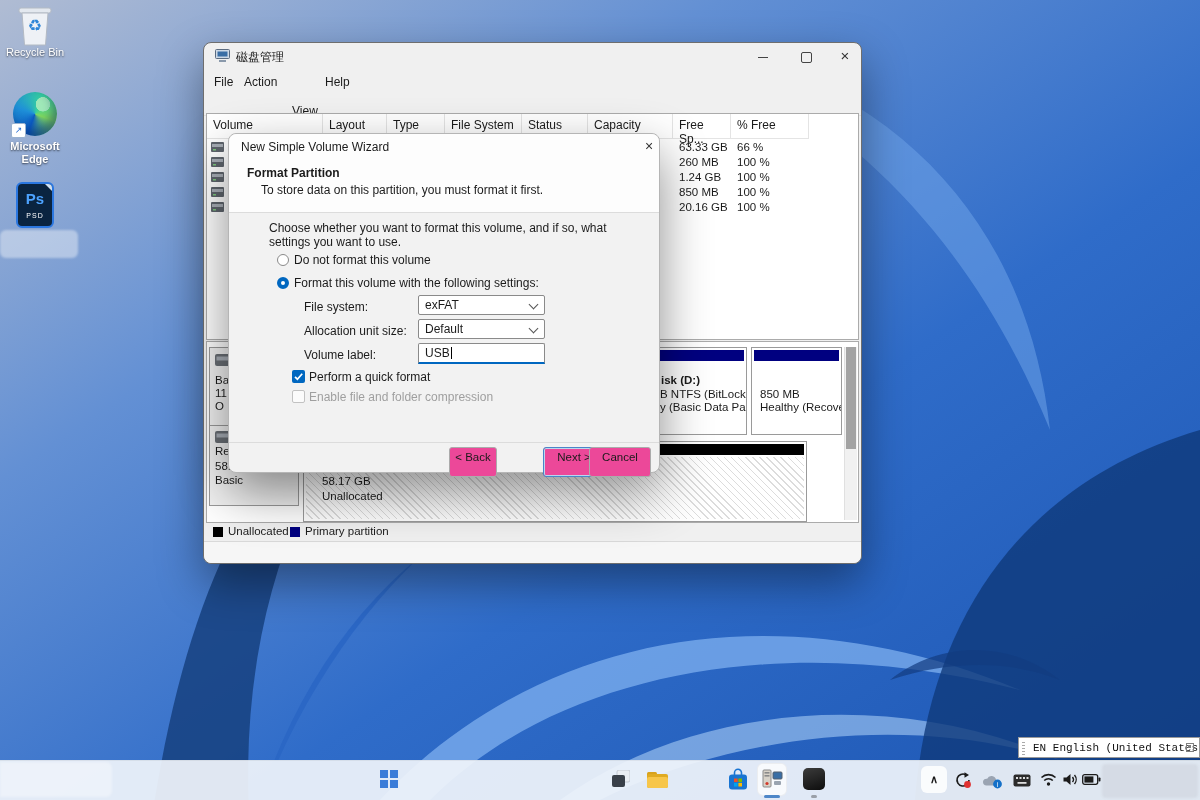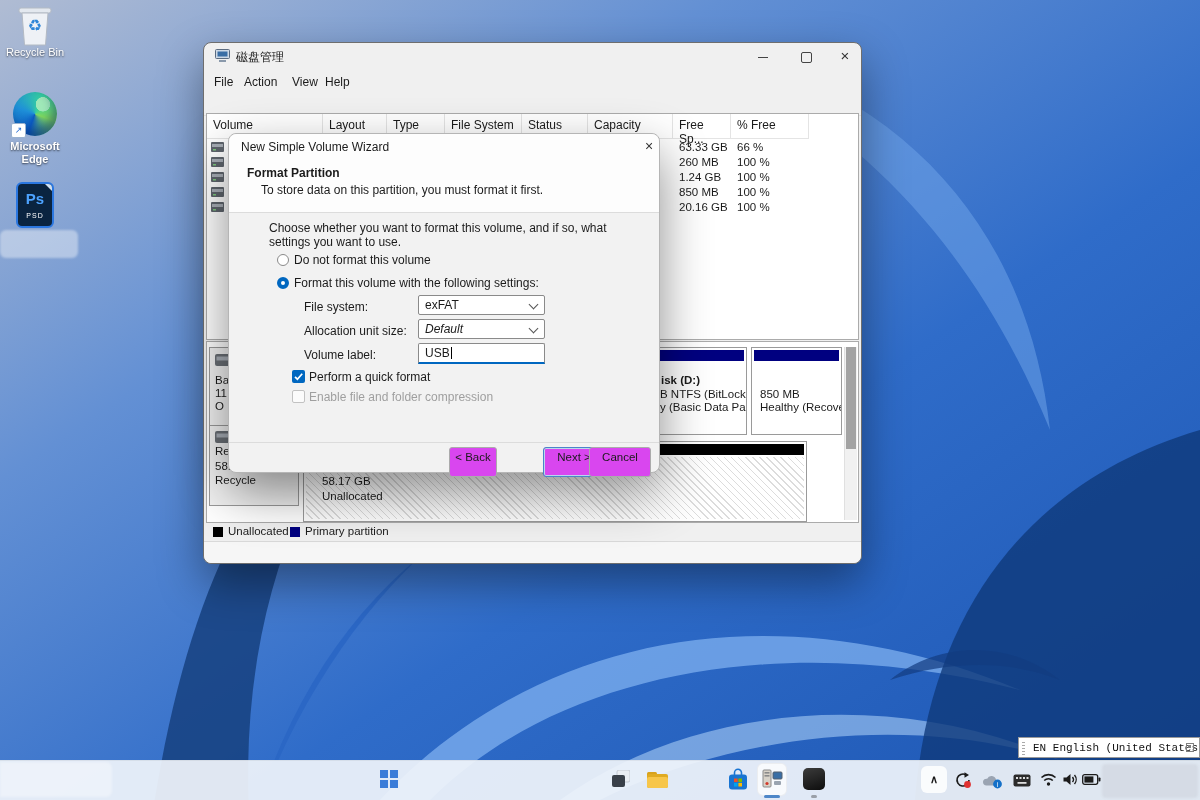--- a/index.html
+++ b/index.html
@@ -92,21 +92,21 @@
   .textinput{left:189px;width:127px;height:21px;background:#fff;border:1px solid #8a8a8a;
     border-bottom:2px solid #0067c0;border-radius:2px 2px 0 0;box-sizing:border-box;
     font-size:12px;padding:2px 0 0 6px;}
   .caret{display:inline-block;width:1px;height:12px;background:#000;margin-left:1px;vertical-align:-2px;}
   .checkbox{width:13px;height:13px;box-sizing:border-box;border-radius:2px;}
   .cb-on{background:#0067c0;}
   .cb-dis{background:#fbfbfb;border:1px solid #c2c2c2;}
   .cb-label{font-size:12px;}
   .dis-text{color:#9f9f9f;}
   .wiz-btnrow{left:0;top:308px;width:100%;height:1px;background:#dcdcdc;}
-  .wiz-btn{top:313px;height:30px;background:#d946ef;border:1px solid #ababab;border-radius:3px;
+  .wiz-btn{top:313px;height:30px;background:#ec4899;border:1px solid #ababab;border-radius:3px;
     box-sizing:border-box;font-size:11.5px;text-align:center;padding-top:3px;}
   .btn-default{border:1px solid #4a86c8;box-shadow:inset 0 0 0 1px #bcd6ee;}
 
   
   #taskbar{left:0;top:760px;width:1200px;height:40px;background:rgba(241,245,251,.92);
     border-top:1px solid rgba(0,0,0,.05);z-index:30;}
   .search-pill{left:408px;top:4px;width:193px;height:28px;background:#fff;border:1px solid #e0e4ea;
     border-radius:15px;box-shadow:0 1px 2px rgba(0,0,0,.08);box-sizing:border-box;overflow:hidden;}
   .search-text{left:34px;top:7px;font-size:13px;color:#5f6368;}
   .tb-app{top:7px;}
@@ -192,21 +192,21 @@
       <rect x="4" y="11" width="7" height="2" fill="#8a99ab"></rect>
     </svg>
     <div class="abs title-text">磁盘管理</div>
     <div class="abs min-glyph"></div>
     <div class="abs max-glyph"></div>
     <div class="abs close-glyph">×</div>
   </div>
 
   <div class="abs menubar-item" style="left:10px;">File</div>
   <div class="abs menubar-item" style="left:40px;">Action</div>
-  <div class="abs menubar-item" style="left:88px;">View</div>
+  <div class="abs menubar-item" style="left:88px;margin-top:29px;">View</div>
   <div class="abs menubar-item" style="left:121px;">Help</div>
 
   <div class="abs toolbar">
     <svg class="abs tb-ic" style="left:4px;" viewBox="0 0 17 17">
       <path d="M11 3 L4 8.5 L11 14 V10.5 H15 V6.5 H11 Z" fill="#9a9a9a"></path>
     </svg>
     <svg class="abs tb-ic" style="left:22px;" viewBox="0 0 17 17">
       <path d="M6 3 L13 8.5 L6 14 V10.5 H2 V6.5 H6 Z" fill="#9a9a9a"></path>
     </svg>
     <div class="abs tb-sep" style="left:42px;"></div>
@@ -327,21 +327,21 @@
       <div class="abs gthumb"></div>
     </div>
 
     <div class="abs disk-label-box" style="top:83px;height:81px;padding-left:22px;">
       <svg class="abs" style="left:5px;top:5px;" width="18" height="12">
             <rect width="18" height="12" rx="2" fill="#6a6f75"></rect>
             <rect x="1.5" y="2.5" width="15" height="4" fill="#a8aeb6"></rect>
           </svg>
       <div class="abs dl-line" style="top:19px;">Re</div>
       <div class="abs dl-line" style="top:34px;">58.17 GB</div>
-      <div class="abs dl-line" style="top:48px;">Recycle</div>
+      <div class="abs dl-line" style="top:48px;">Basic</div>
     </div>
 
     <div class="abs part-box" style="left:96px;top:99px;width:504px;height:81px;">
       <div class="part-strip strip-black"></div>
       <div class="hatch"></div>
       <div class="part-line" style="left:18px;top:33px;">58.17 GB</div>
       <div class="part-line" style="left:18px;top:48px;">Unallocated</div>
     </div>
   </div>
 
@@ -368,21 +368,21 @@
   <div class="abs radio radio-on" style="left:48px;top:143px;"></div>
   <div class="abs wiz-radio-label" style="left:65px;top:142px;">Format this volume with the following settings:</div>
 
   <div class="abs field-label" style="top:166px;">File system:</div>
   <div class="abs combo" style="top:161px;">
     <span>exFAT</span>
     <span class="chev"></span>
   </div>
 
   <div class="abs field-label" style="top:190px;">Allocation unit size:</div>
-  <div class="abs combo" style="top:185px;font-style:italic;">
+  <div class="abs combo" style="top:185px;">
     <span>Default</span>
     <span class="chev"></span>
   </div>
 
   <div class="abs field-label" style="top:214px;">Volume label:</div>
   <div class="abs textinput" style="top:209px;">
     <span>USB</span><span class="caret"></span>
   </div>
 
   <div class="abs checkbox cb-on" style="left:63px;top:236px;">

